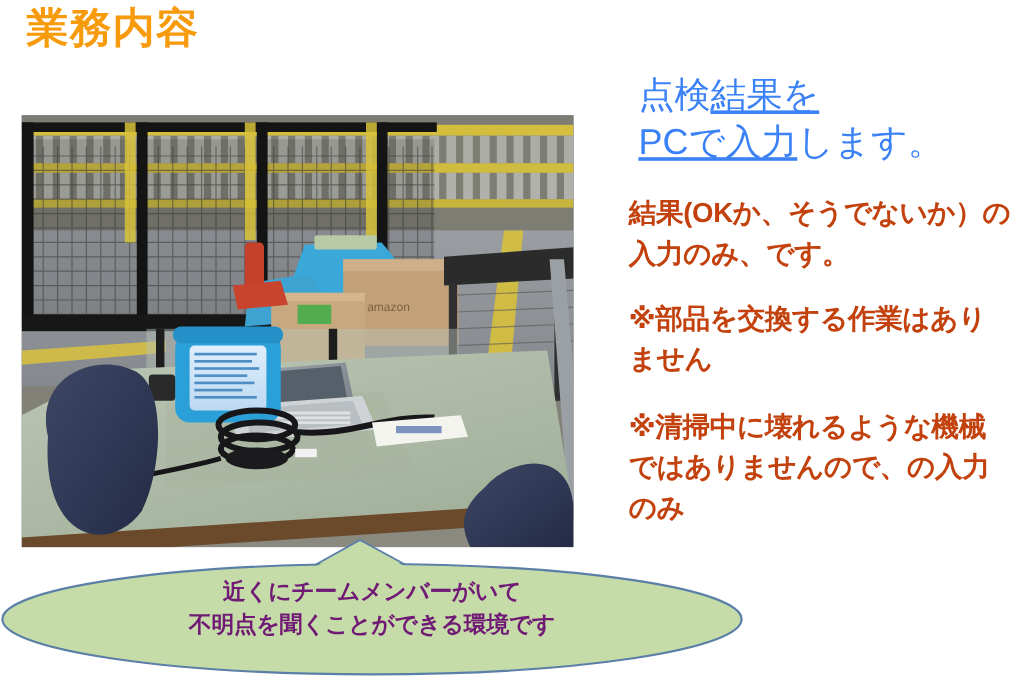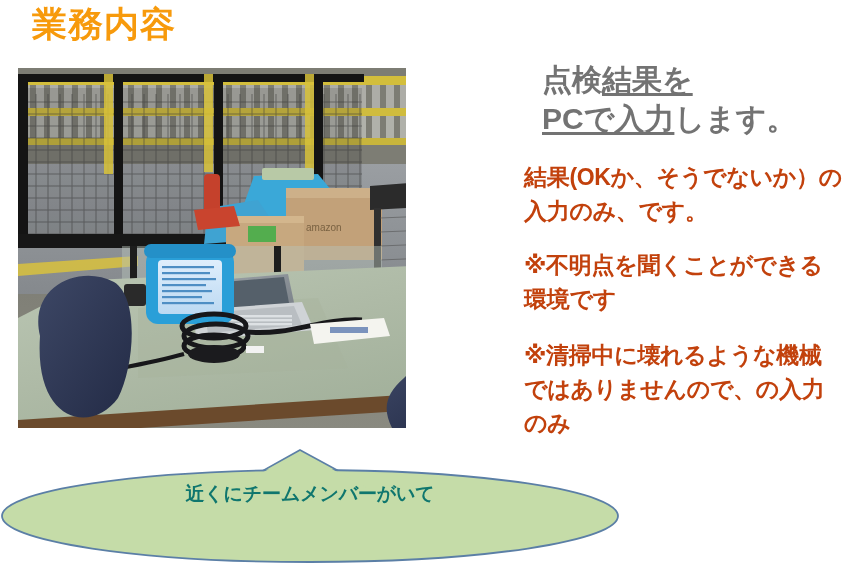--- a/index.html
+++ b/index.html
@@ -14,56 +14,56 @@
     position: relative;
     width: 842px;
     height: 569px;
     background: #ffffff;
     overflow: hidden;
   }
 
   
   #slide-title {
     position: absolute;
-    left: 32px;
+    left: 22px;
     top: 4px;
     font-size: 35px;
     font-weight: bold;
     color: #F79A0C;
     letter-spacing: 1px;
     line-height: 1.15;
     white-space: nowrap;
   }
 
   
   #photo {
     position: absolute;
     left: 18px;
-    top: 68px;
-    width: 388px;
+    top: 96px;
+    width: 460px;
     height: 360px;
     overflow: hidden;
     background: #8e9499;
   }
   #photo svg { display: block; width: 460px; height: 360px; }
 
   
   #right-col {
     position: absolute;
     left: 524px;
     top: 60px;
     width: 318px;
   }
   .blue-head {
-    color: #737373;
+    color: #3b82f6;
     font-size: 30px;
-    font-weight: bold;
+    font-weight: normal;
     line-height: 1.30;
     letter-spacing: 0px;
-    margin: 0 0 22px 18px;
+    margin: 0 0 22px 8px;
   }
   .blue-head .u { text-decoration: underline; text-underline-offset: 3px; }
   .body-par {
     color: #c2410c;
     font-size: 23px;
     font-weight: bold;
     line-height: 1.48;
     margin: 0 0 20px 0;
     letter-spacing: -0.3px;
   }
@@ -79,21 +79,21 @@
   }
   #callout svg { display:block; width: 640px; height: 129px; }
   #callout-text {
     position: absolute;
     left: 0;
     top: 40px;
     width: 620px;
     text-align: center;
     font-size: 19px;
     font-weight: bold;
-    color: #0f766e;
+    color: #701a75;
     line-height: 1.45;
     letter-spacing: -0.2px;
   }
 </style>
 </head>
 <body>
 
 <div id="slide">
 
   <div id="slide-title">業務内容</div>
@@ -362,28 +362,29 @@
     </svg>
   </div>
 
   <div id="right-col">
     <div class="blue-head">
       <span>点検</span><span class="u">結果を</span><br>
       <span class="u">PCで入力</span><span>します。</span>
     </div>
 
     <p class="body-par p1">結果(OKか、そうでないか）の入力のみ、です。</p>
-    <p class="body-par p2">※不明点を聞くことができる環境です</p>
+    <p class="body-par p2">※部品を交換する作業はありません</p>
     <p class="body-par p3">※清掃中に壊れるような機械ではありませんので、の入力のみ</p>
   </div>
 
   <div id="callout">
     <svg viewBox="0 0 640 129">
       <path d="M300 10 L392 60 L210 60 Z" fill="#C5DCA8" stroke="#5B7FA6" stroke-width="1.6"></path>
       <ellipse cx="310" cy="76" rx="308" ry="46" fill="#C5DCA8" stroke="#5B7FA6" stroke-width="1.8"></ellipse>
       <path d="M300 12 L386 58 L216 58 Z" fill="#C5DCA8"></path>
     </svg>
     <div id="callout-text">
       <span>近くにチームメンバーがいて</span><br>
+      <span>不明点を聞くことができる環境です</span>
     </div>
   </div>
 
 </div>
 
 </body></html>

